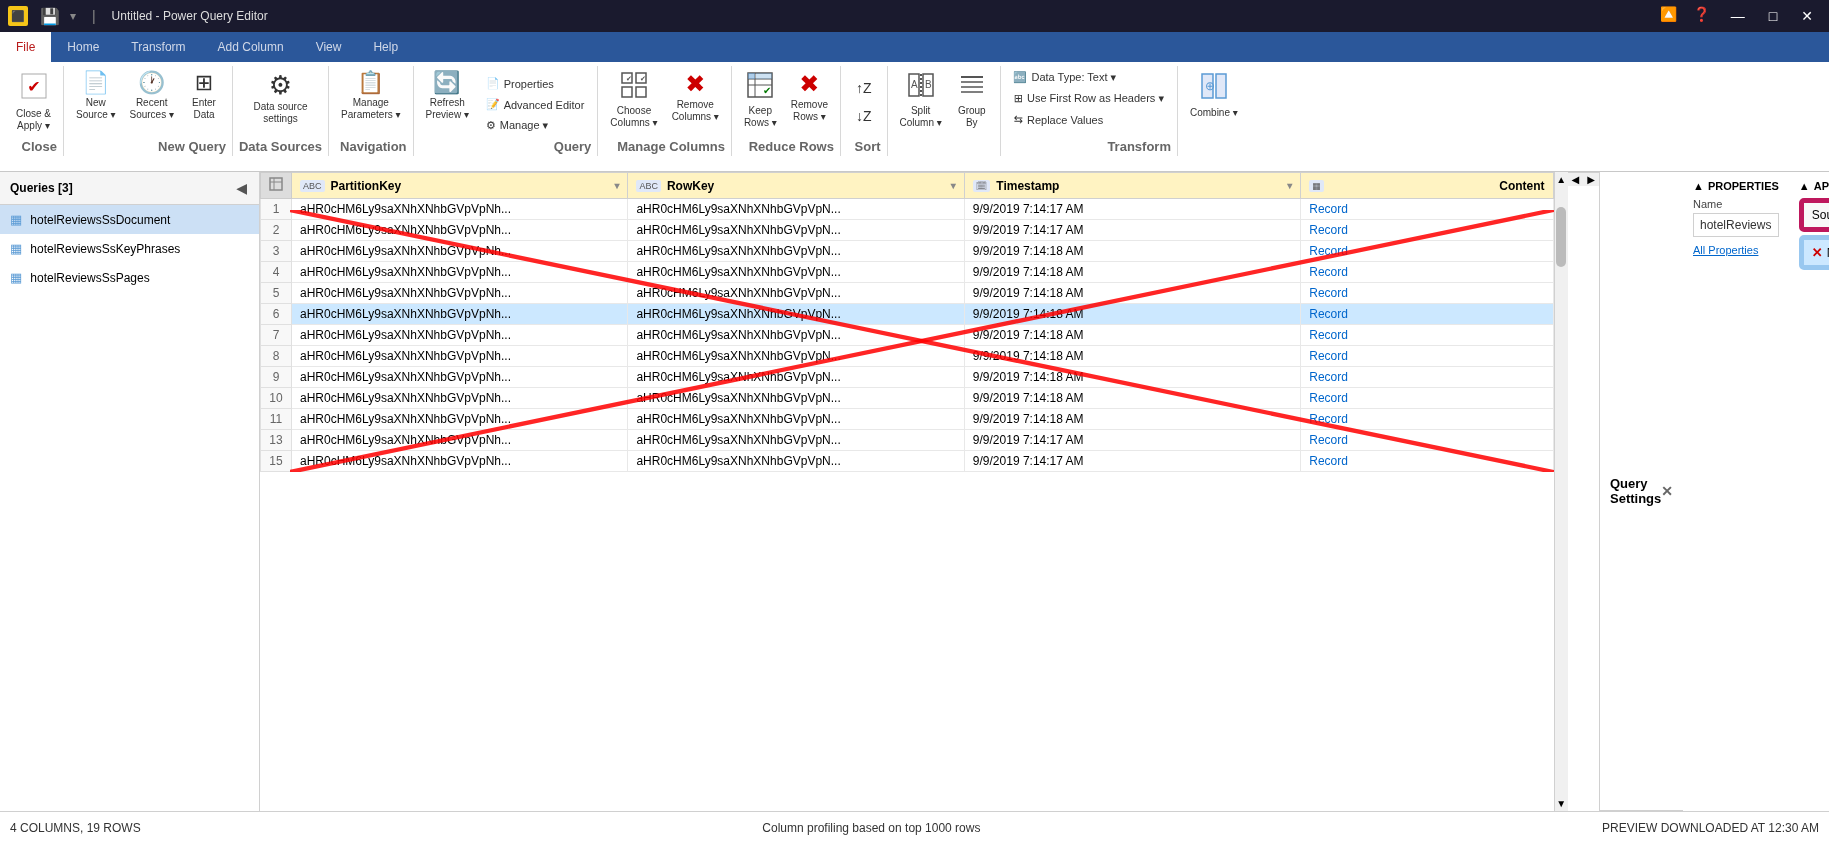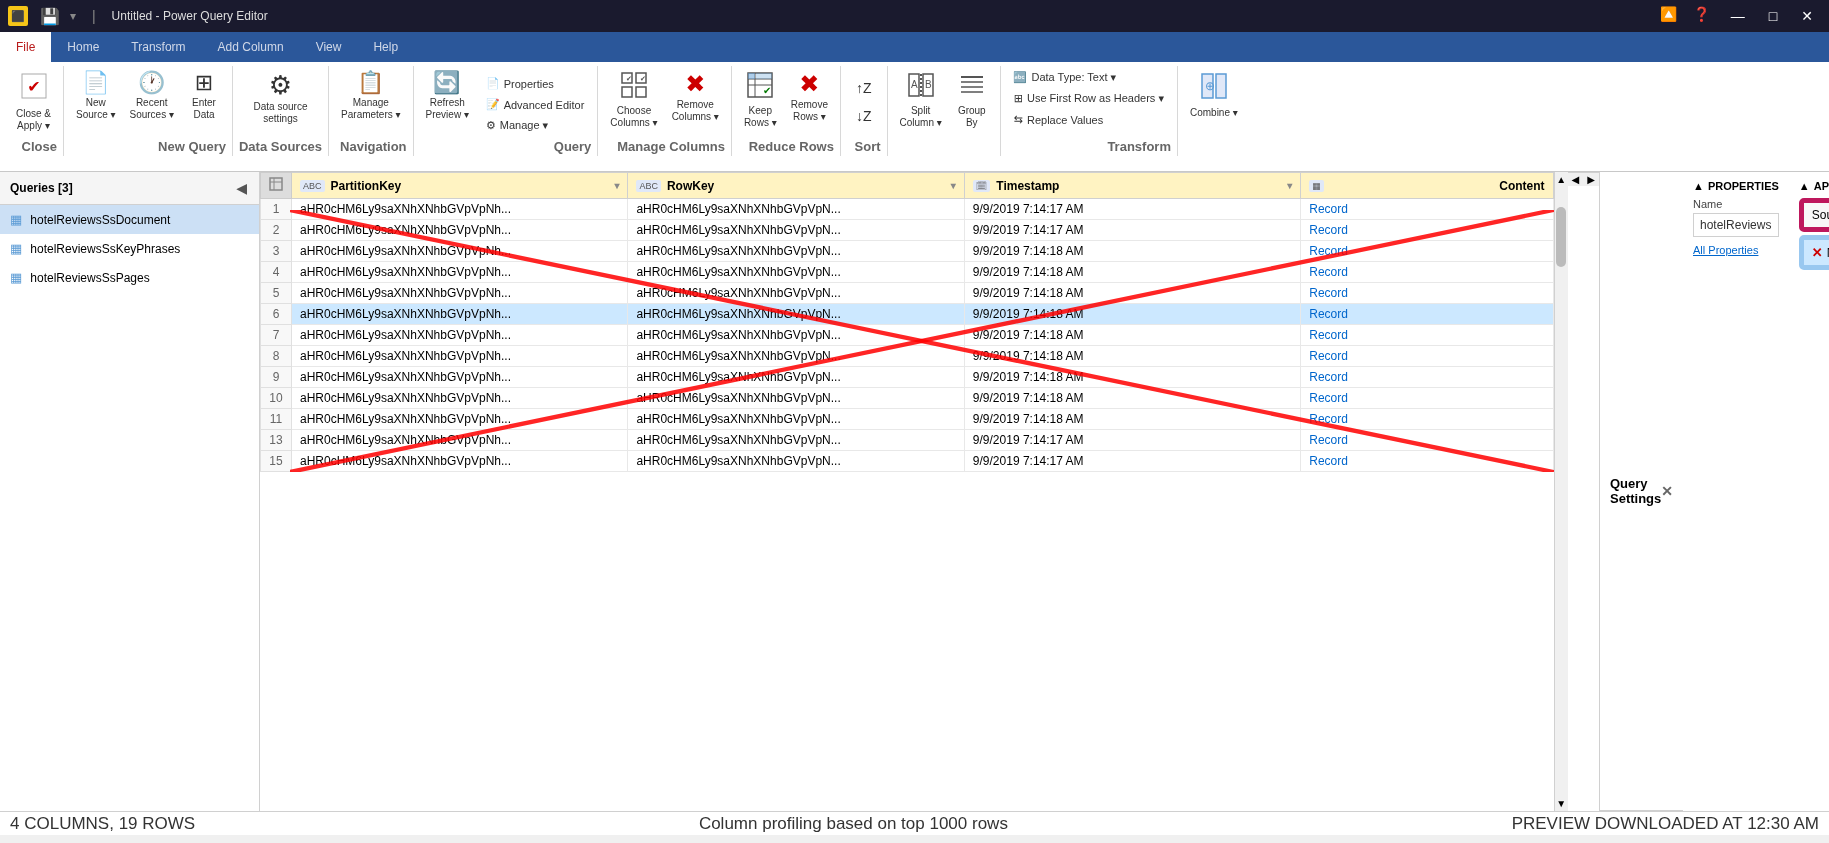--- a/index.html
+++ b/index.html
@@ -267,26 +267,26 @@
     }
     .step-item.active { background: #cce8ff; border-color: #99c8f0; }
     .step-item-left { display: flex; align-items: center; gap: 4px; font-size: 12px; }
     .step-item-right { color: #888; font-size: 10px; cursor: pointer; }
     .step-x { color: #c00; font-weight: bold; font-size: 13px; }
 
     
     .status-bar {
       background: white;
       border-top: 1px solid #d0d0d0;
-      height: 24px;
+      height: 32px;
       display: flex;
       align-items: center;
       padding: 0 10px;
       justify-content: space-between;
-      font-size: 17px;
+      font-size: 12px;
       color: #333;
     }
 
     
     .grid-overlay {
       position: absolute;
       top: 38px;
       left: 30px;
       right: 0;
       bottom: 0;

